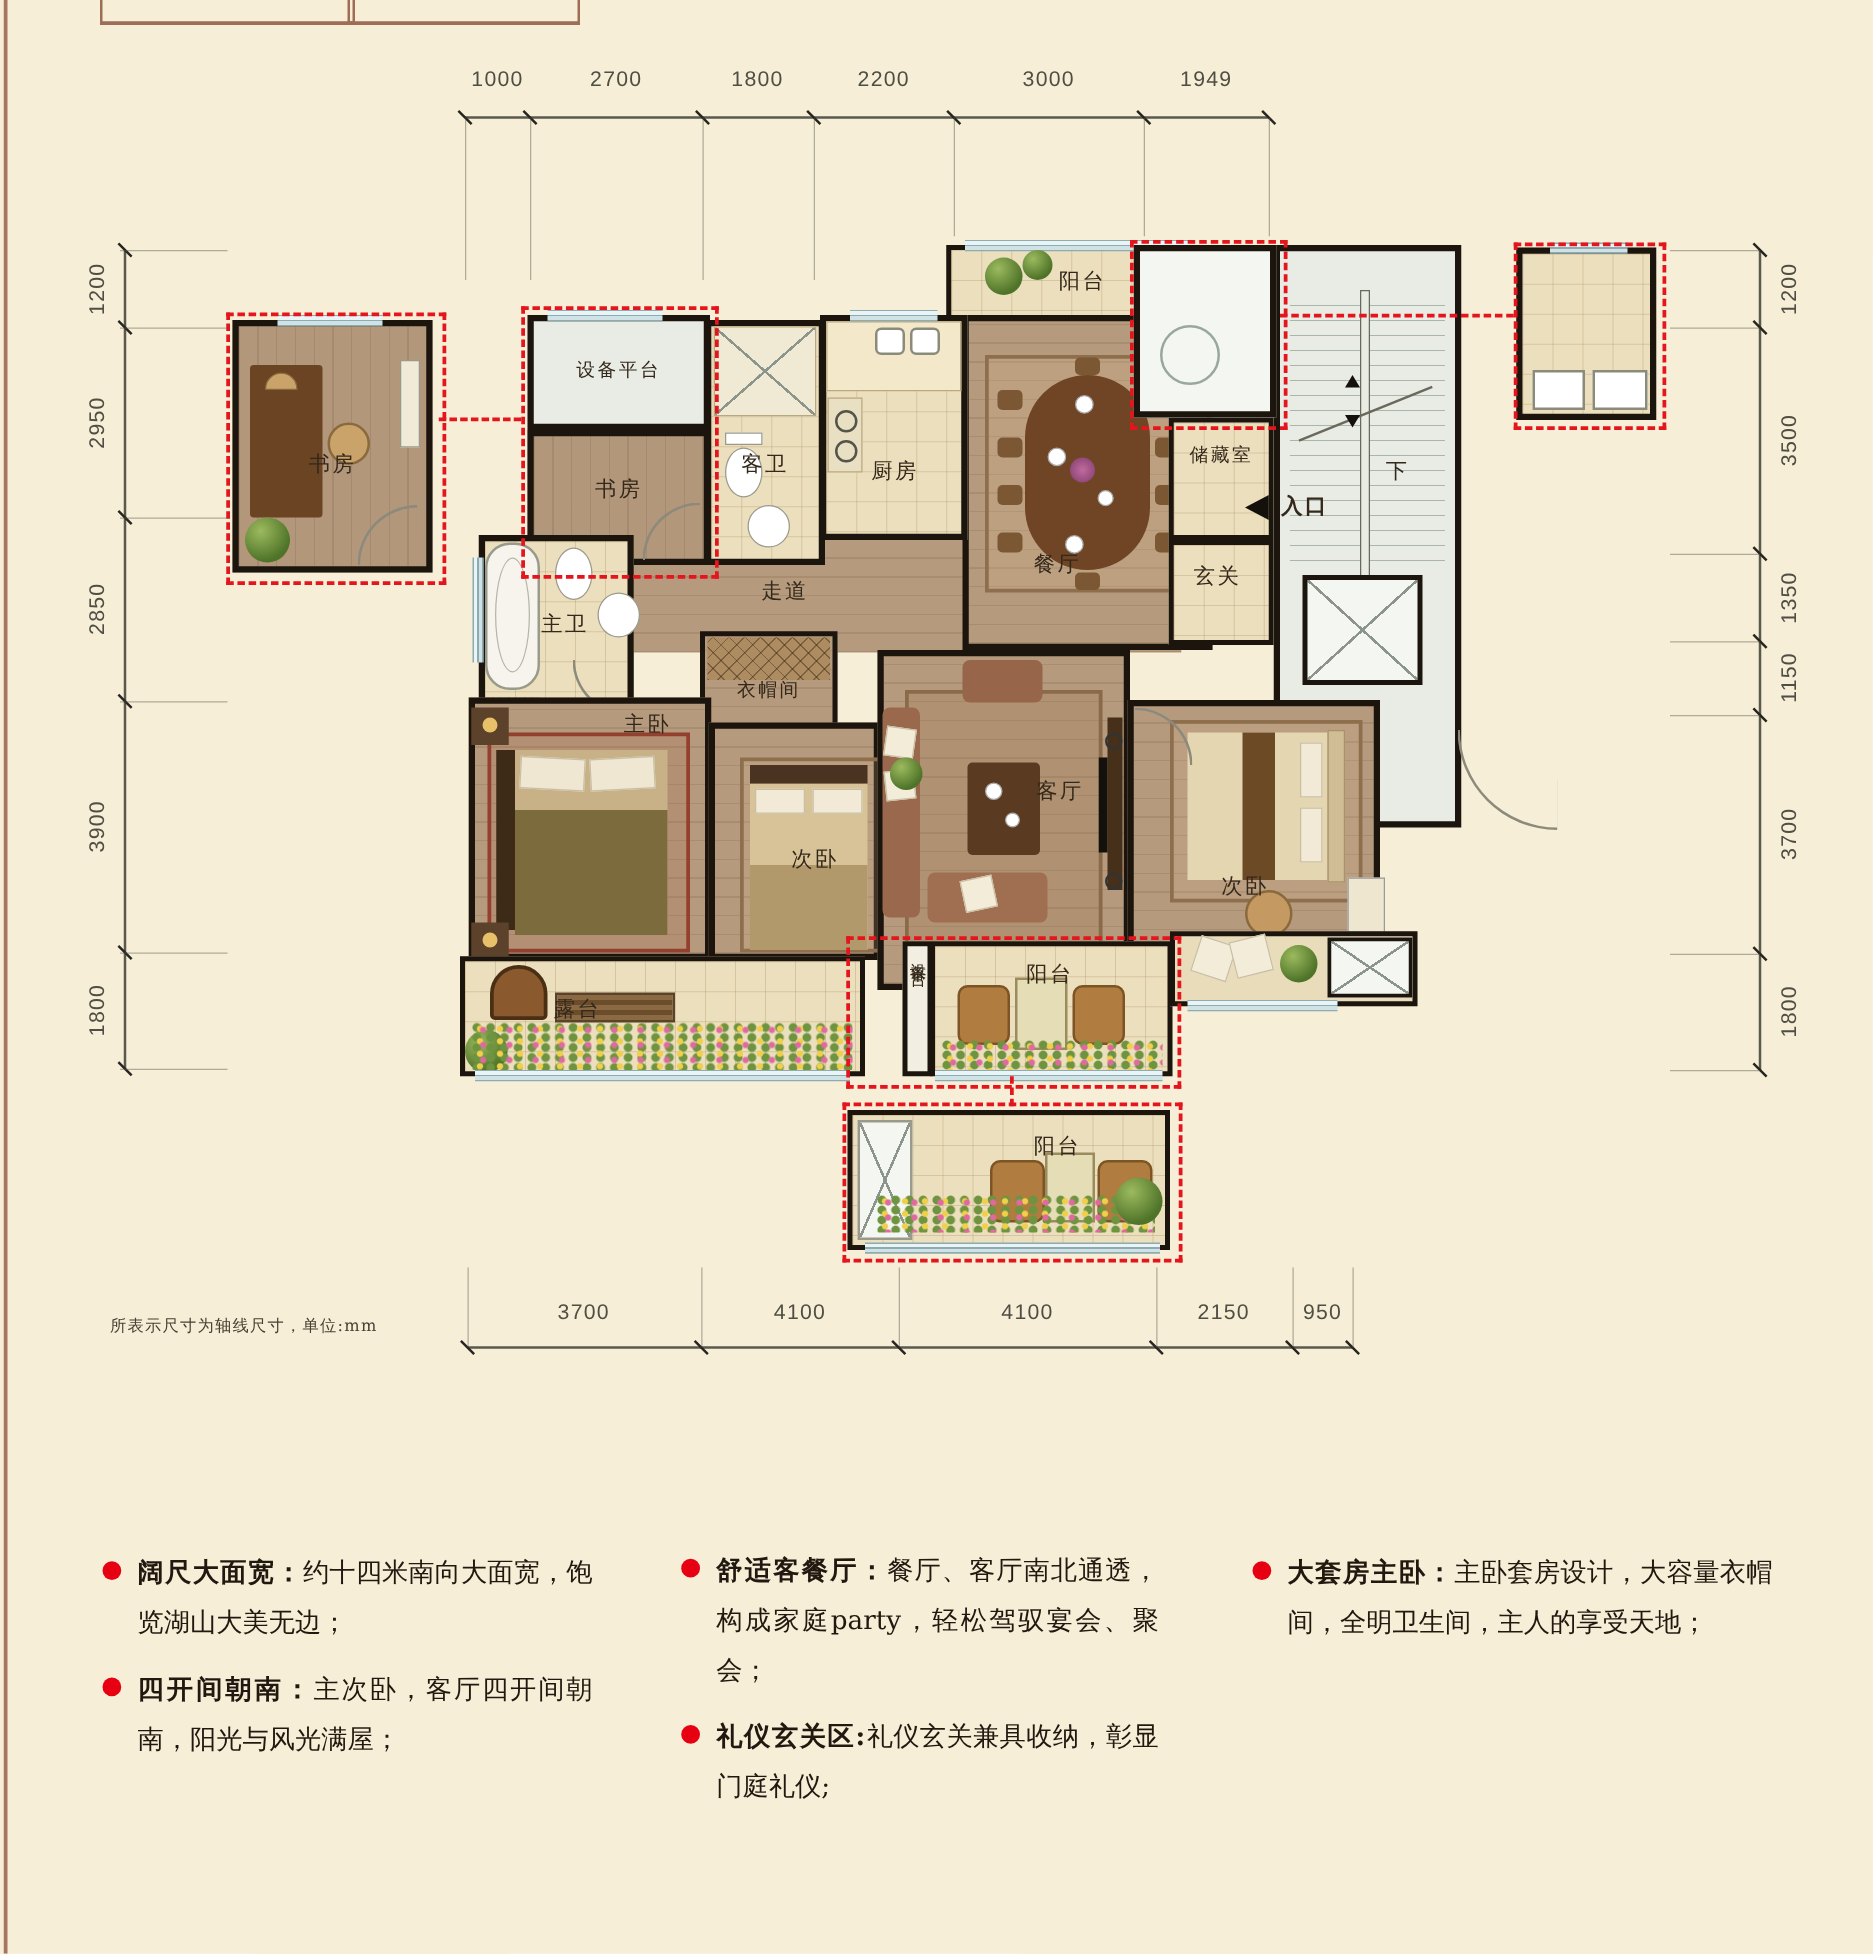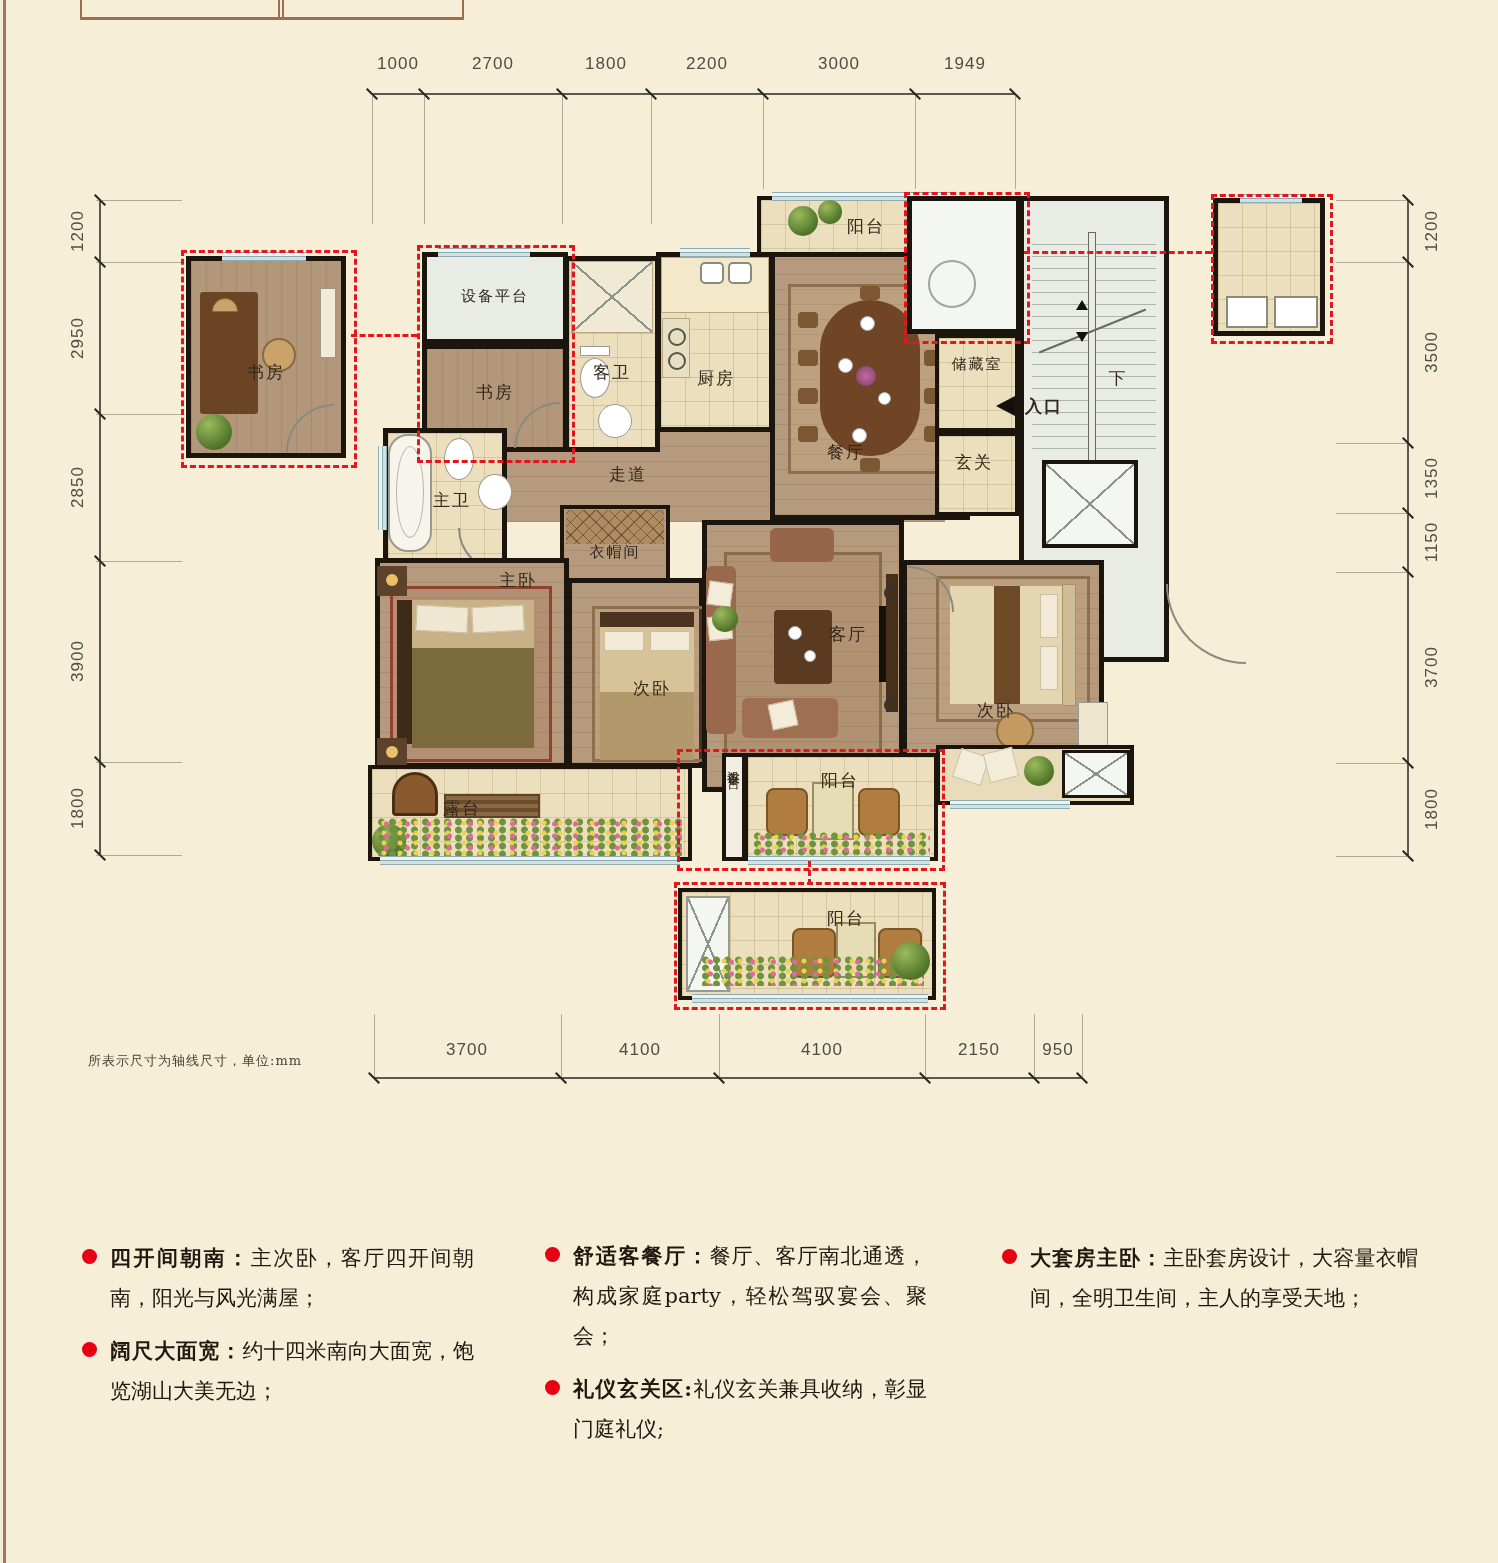--- a/index.html
+++ b/index.html
@@ -336,24 +336,24 @@
     <div class="dlab v" style="left:1432px;top:478px">1350</div>
     <div class="dlab v" style="left:1432px;top:542px">1150</div>
     <div class="dlab v" style="left:1432px;top:667px">3700</div>
     <div class="dlab v" style="left:1432px;top:809px">1800</div>
 
     <div class="note" style="left:88px;top:1052px">所表示尺寸为轴线尺寸，单位:mm</div>
   </div>
 
   <div class="fcol" style="left:82px;top:1238px;width:392px">
     <div class="feat">
+      <span class="bullet"></span><b>阔尺大面宽：</b><span>约十四米南向大面宽，饱览湖山大美无边；</span>
+    </div>
+    <div class="feat">
       <span class="bullet"></span><b>四开间朝南：</b><span>主次卧，客厅四开间朝南，阳光与风光满屋；</span>
-    </div>
-    <div class="feat">
-      <span class="bullet"></span><b>阔尺大面宽：</b><span>约十四米南向大面宽，饱览湖山大美无边；</span>
     </div>
   </div>
   <div class="fcol" style="left:545px;top:1236px;width:382px">
     <div class="feat">
       <span class="bullet"></span><b>舒适客餐厅：</b><span>餐厅、客厅南北通透，构成家庭party，轻松驾驭宴会、聚会；</span>
     </div>
     <div class="feat">
       <span class="bullet"></span><b>礼仪玄关区:</b><span>礼仪玄关兼具收纳，彰显门庭礼仪;</span>
     </div>
   </div>

